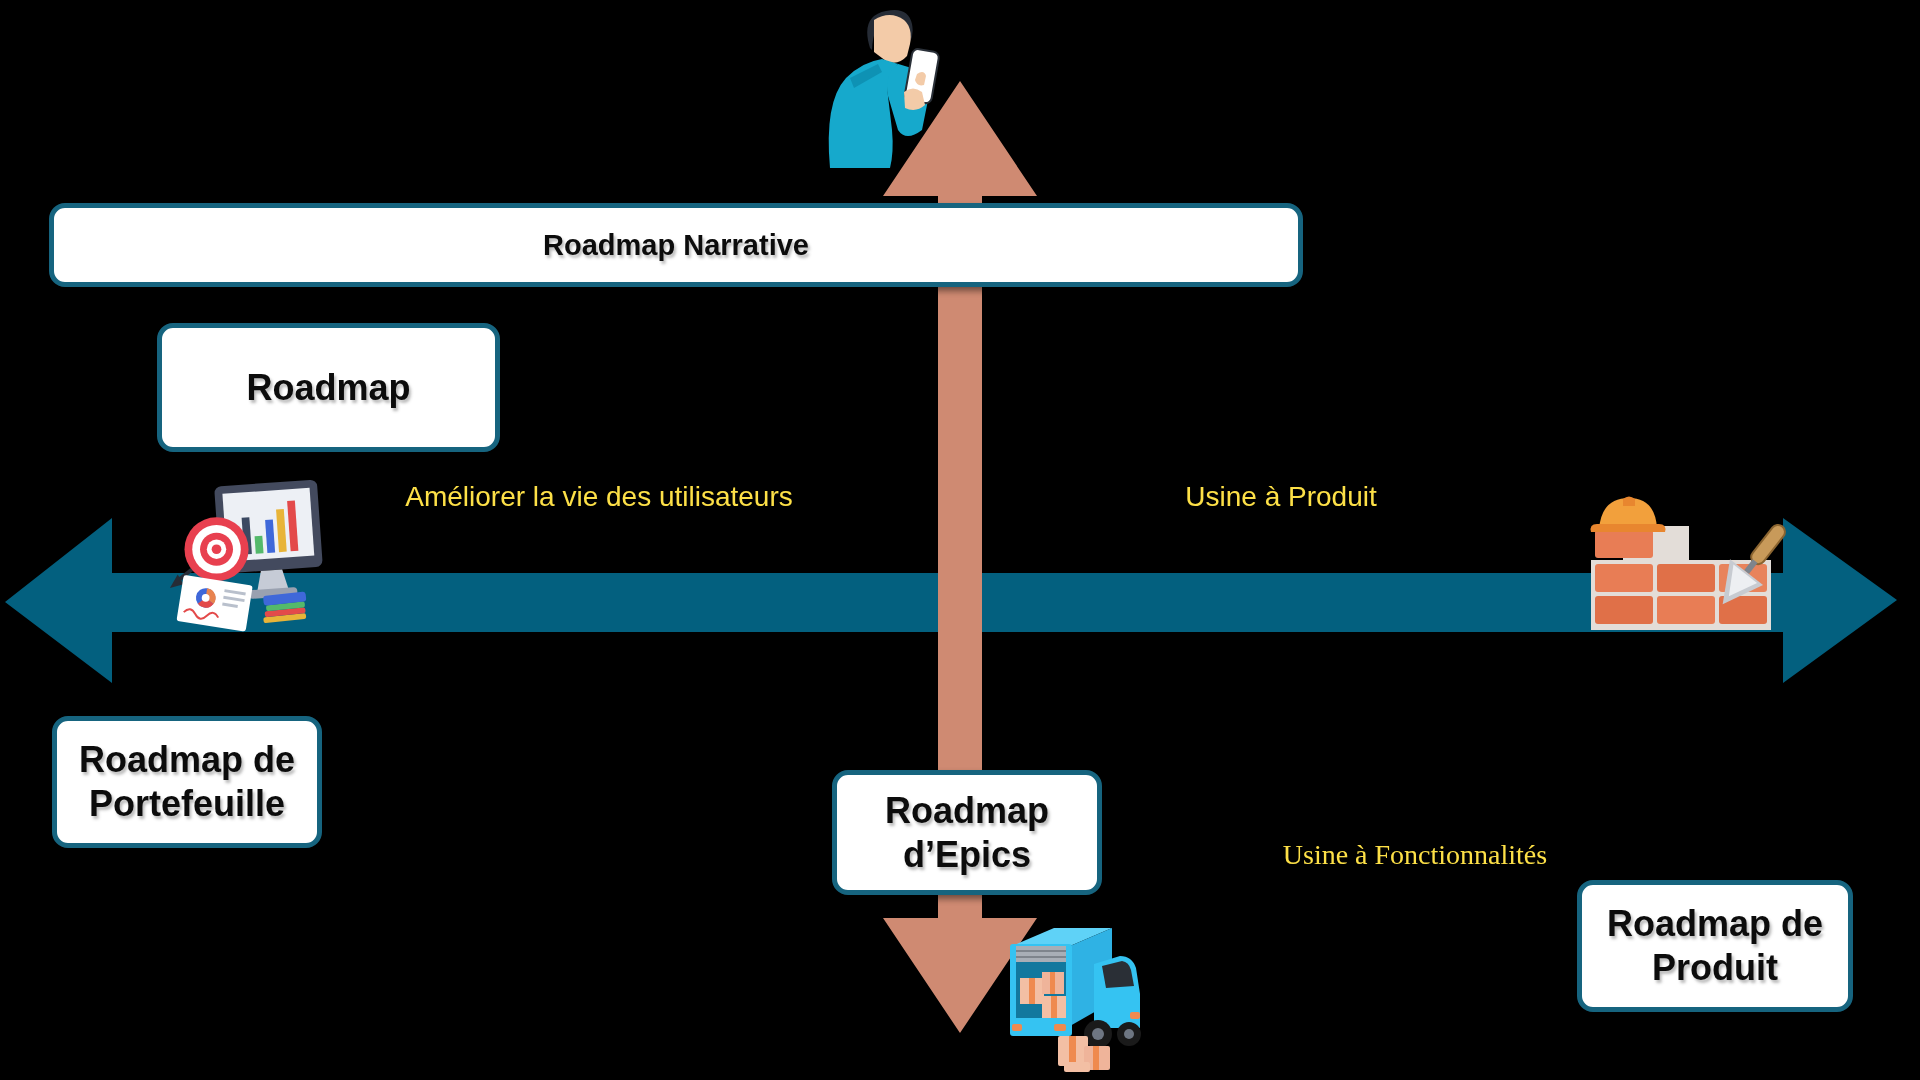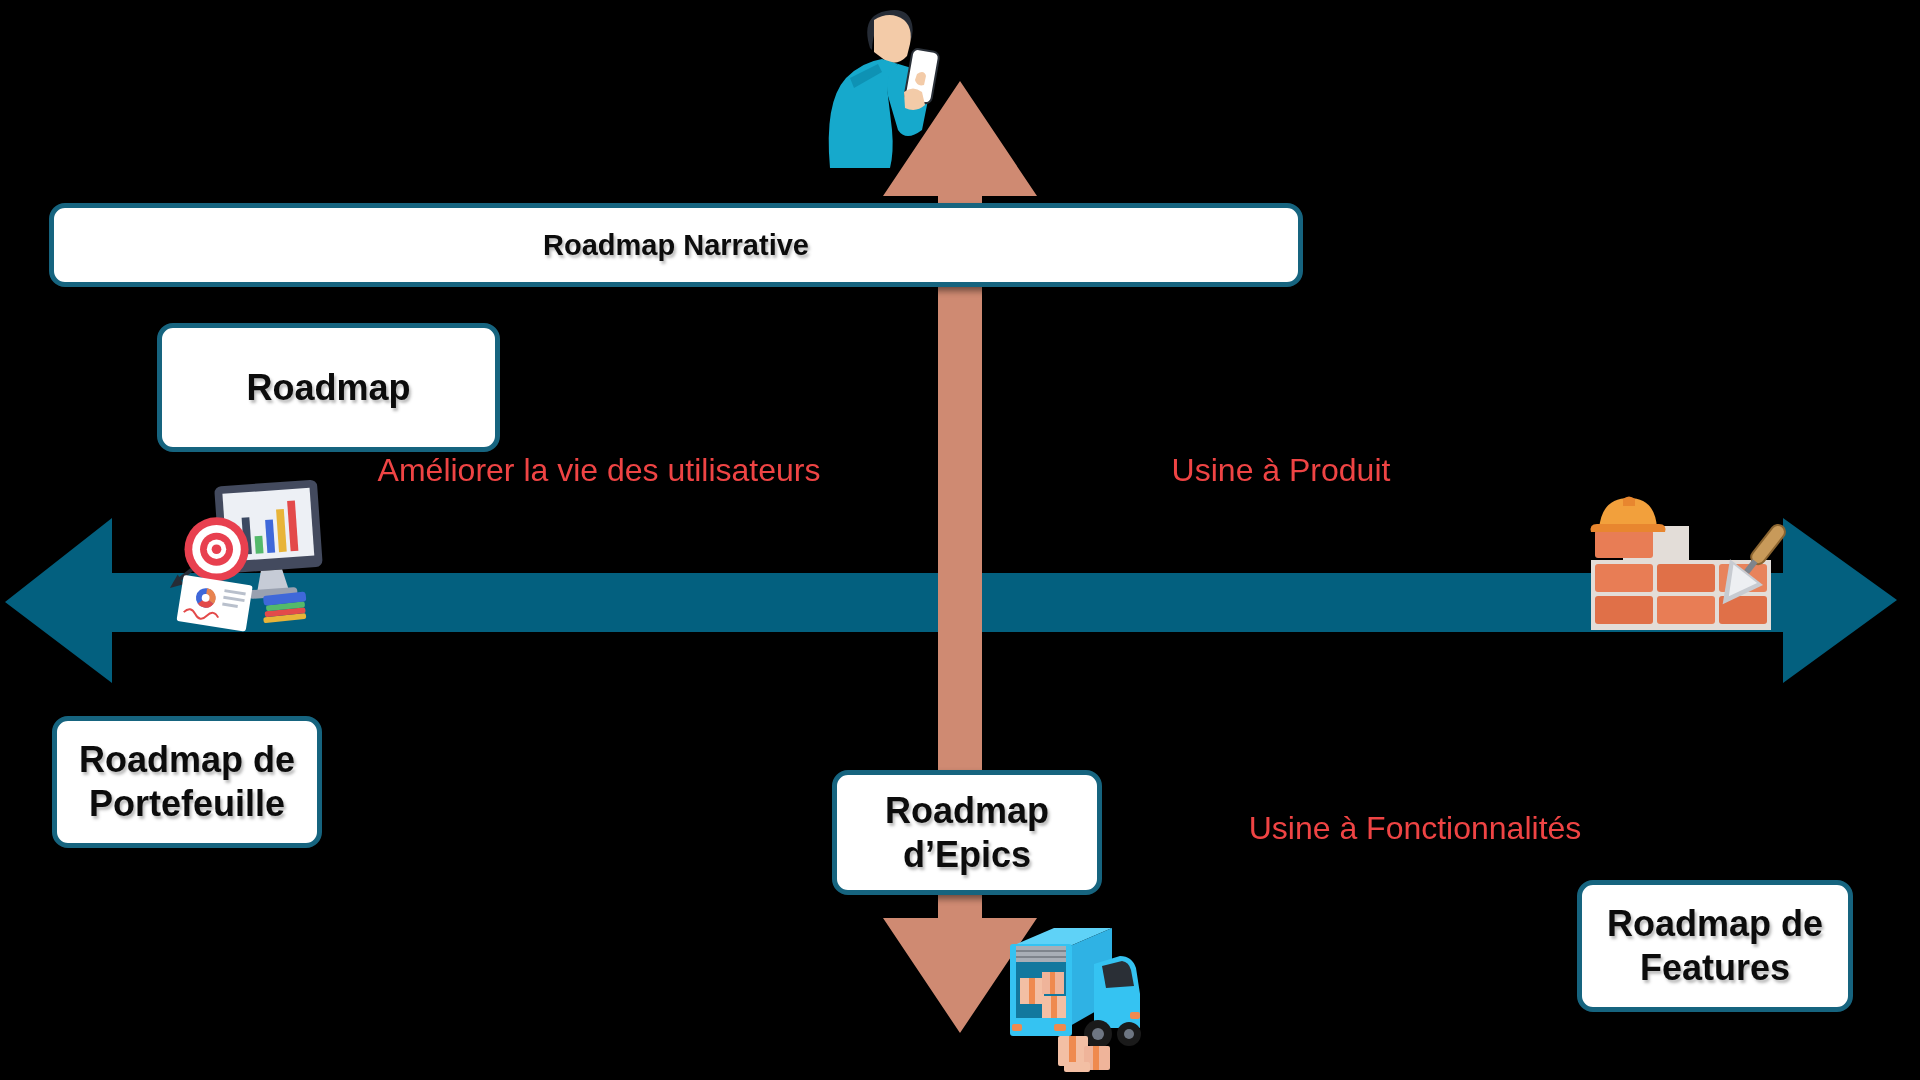--- a/index.html
+++ b/index.html
@@ -6,22 +6,22 @@
   .stage{position:relative;width:1920px;height:1080px;background:#000;overflow:hidden;
          font-family:"Liberation Sans",sans-serif;}
   .arrows{position:absolute;left:0;top:0;width:1920px;height:1080px;}
   .illus{position:absolute;}
   .label-box{position:absolute;background:#fff;border:5px solid #16647F;border-radius:16px;
              display:flex;flex-direction:column;justify-content:center;
              box-shadow:3px 4px 6px rgba(0,0,0,.45);z-index:4;}
   .label-box .line{font-weight:700;color:#0c0c0c;text-align:center;line-height:44px;
                    font-size:36px;white-space:nowrap;text-shadow:2px 3px 3px rgba(60,60,60,.35);}
   .label-box.narrative .line{font-size:29px;line-height:34px;}
-  .quad-label{position:absolute;color:#ef4444;font-size:32px;white-space:nowrap;
-              transform:translateX(-50%);z-index:5;}
+  .quad-label{position:absolute;color:#fde047;font-size:28px;white-space:nowrap;
+              transform:translateX(-50%);z-index:5;margin-top:29px;}
 </style>
 </head>
 <body>
 
 <div class="stage">
 
   <svg class="arrows" viewBox="0 0 1920 1080" aria-hidden="true">
     <polygon fill="#03607F" points="5,602 112,518 112,573 1783,573 1783,518 1897,600 1783,683 1783,632 112,632 112,683"></polygon>
     <polygon fill="#CF8A72" points="960,81 1037,196 982,196 982,918 1037,918 960,1033 883,918 938,918 938,196 883,196"></polygon>
   </svg>
@@ -143,20 +143,20 @@
     <div class="line">Portefeuille</div>
   </div>
 
   <div class="label-box" style="left:832px;top:770px;width:260px;height:115px;">
     <div class="line">Roadmap</div>
     <div class="line">d’Epics</div>
   </div>
 
   <div class="label-box" style="left:1577px;top:880px;width:266px;height:122px;">
     <div class="line">Roadmap de</div>
-    <div class="line">Features</div>
+    <div class="line">Produit</div>
   </div>
 
   <div class="quad-label" style="left:599px;top:452px;">Améliorer la vie des utilisateurs</div>
   <div class="quad-label" style="left:1281px;top:452px;">Usine à Produit</div>
-  <div class="quad-label" style="left:1415px;top:810px;">Usine à Fonctionnalités</div>
+  <div class="quad-label" style="left:1415px;top:810px;font-family:Liberation Serif, serif;">Usine à Fonctionnalités</div>
 
 </div>
 
 </body></html>

